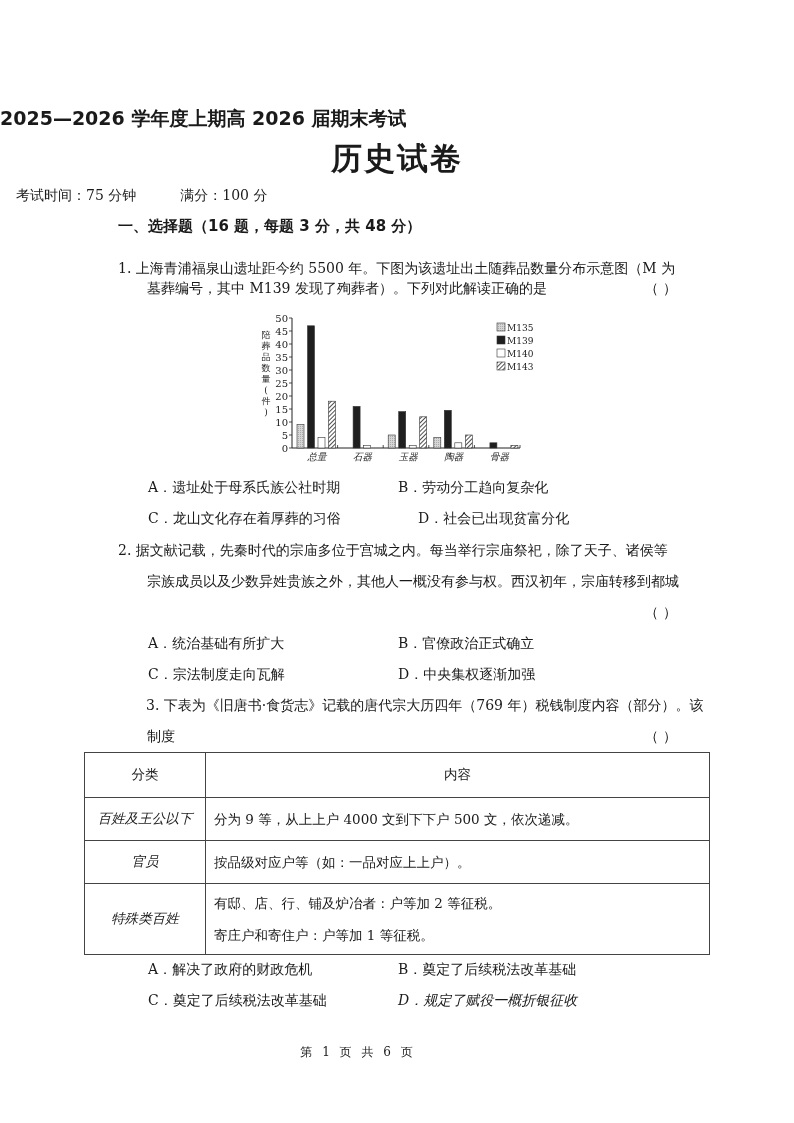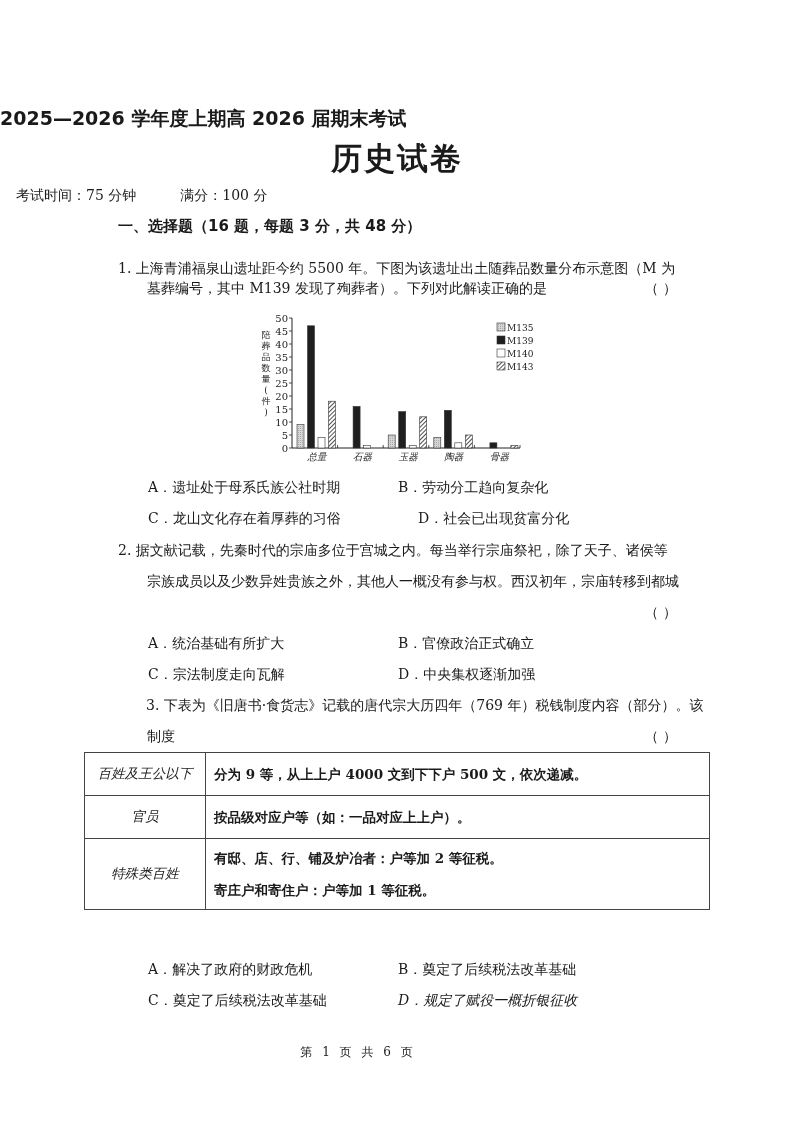--- a/index.html
+++ b/index.html
@@ -15,21 +15,21 @@
   .meta .gap { width: 44px; }
   .section { top: 217px; left: 118px; font-family: "DejaVu Sans", "Liberation Sans", sans-serif; font-weight: bold; font-size: 15px; }
   .qline { font-size: 14px; white-space: nowrap; }
   .paren { position: absolute; right: 0; }
   .opt { font-size: 14px; white-space: nowrap; }
   table.tax { position: absolute; top: 752px; left: 84px; width: 626px; border-collapse: collapse; font-size: 13.5px; }
   table.tax td, table.tax th { border: 1.4px solid #444; font-weight: normal; }
   table.tax th { height: 42px; }
   table.tax td.cat { width: 118px; text-align: center; height: 40px; font-style: italic; }
   table.tax td.cont { padding-left: 8px; }
-  table.tax td.cont div { line-height: 32px; font-weight: bold; }
+  table.tax td.cont div { line-height: 32px; }
   .footer { top: 1044px; left: 0; width: 716px; text-align: center; font-size: 12px; letter-spacing: 3px; }
   svg text { font-family: "DejaVu Serif", "Liberation Serif", serif; }
 </style>
 </head>
 <body>
 
 <div class="abs title1">2025—2026 学年度上期高 2026 届期末考试</div>
 <div class="abs title2">历史试卷</div>
 <div class="abs meta">
   <span>考试时间：75 分钟</span><span class="gap"></span><span>满分：100 分</span>
@@ -152,20 +152,24 @@
   <span>3.</span>
   <span>下表为《旧唐书·食货志》记载的唐代宗大历四年（769 年）税钱制度内容（部分）。该</span>
 </div>
 <div class="abs qline" style="top:728px; left:147px; width:530px;">
   <span>制度</span>
   <span class="paren">（    ）</span>
 </div>
 
 <table class="tax">
   <tbody>
+      <tr>
+    <th>分类</th>
+    <th>内容</th>
+  </tr>
   <tr>
     <td class="cat">百姓及王公以下</td>
     <td class="cont">
           <div>分为 9 等，从上上户 4000 文到下下户 500 文，依次递减。</div>
         </td>
   </tr>
   <tr>
     <td class="cat">官员</td>
     <td class="cont">
           <div>按品级对应户等（如：一品对应上上户）。</div>

